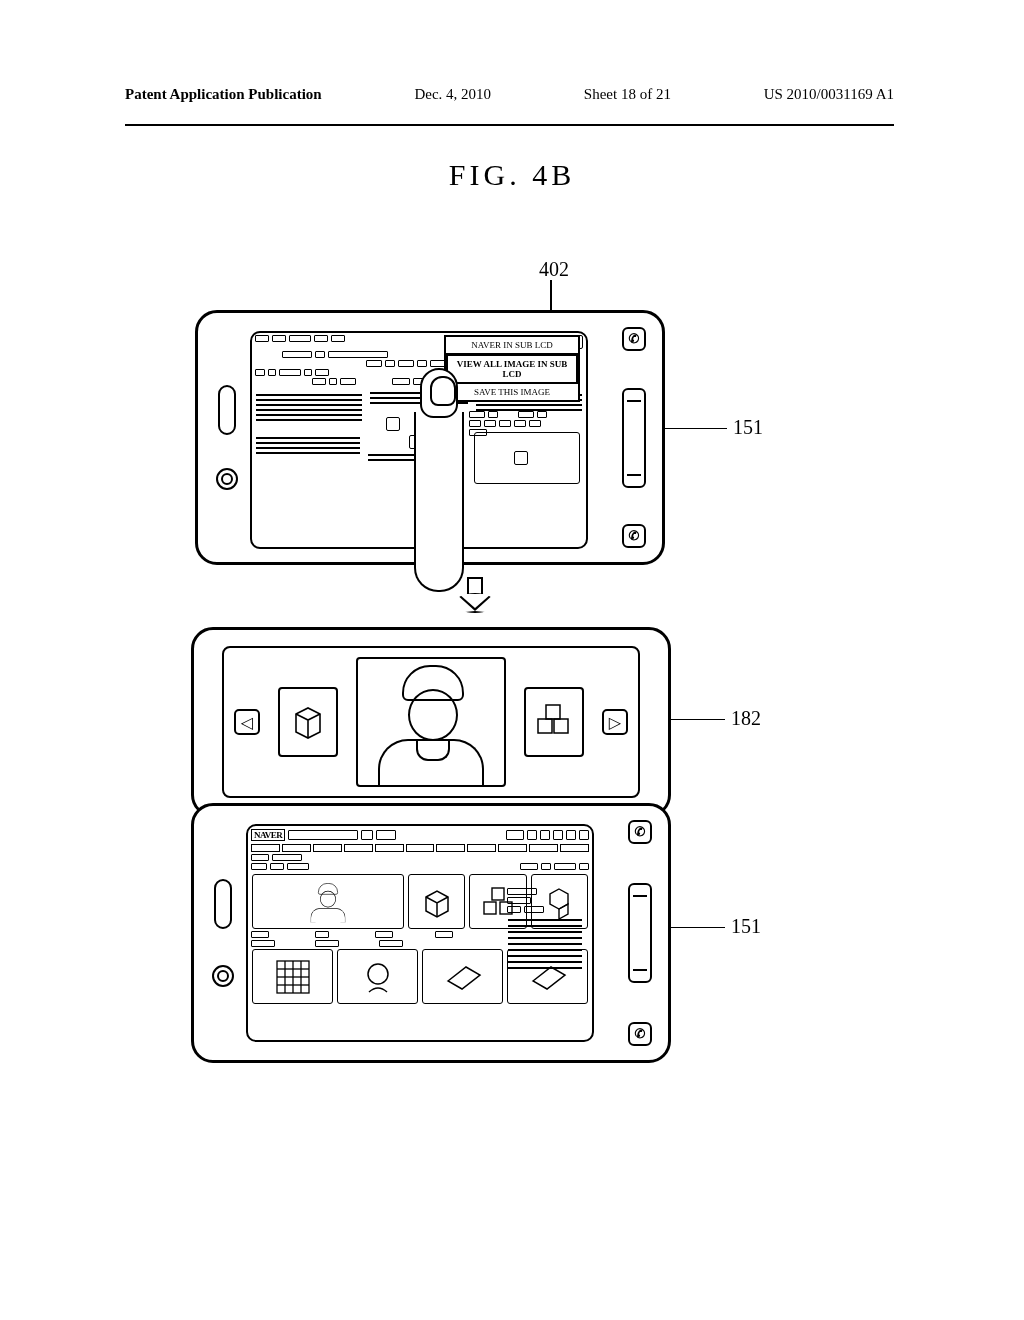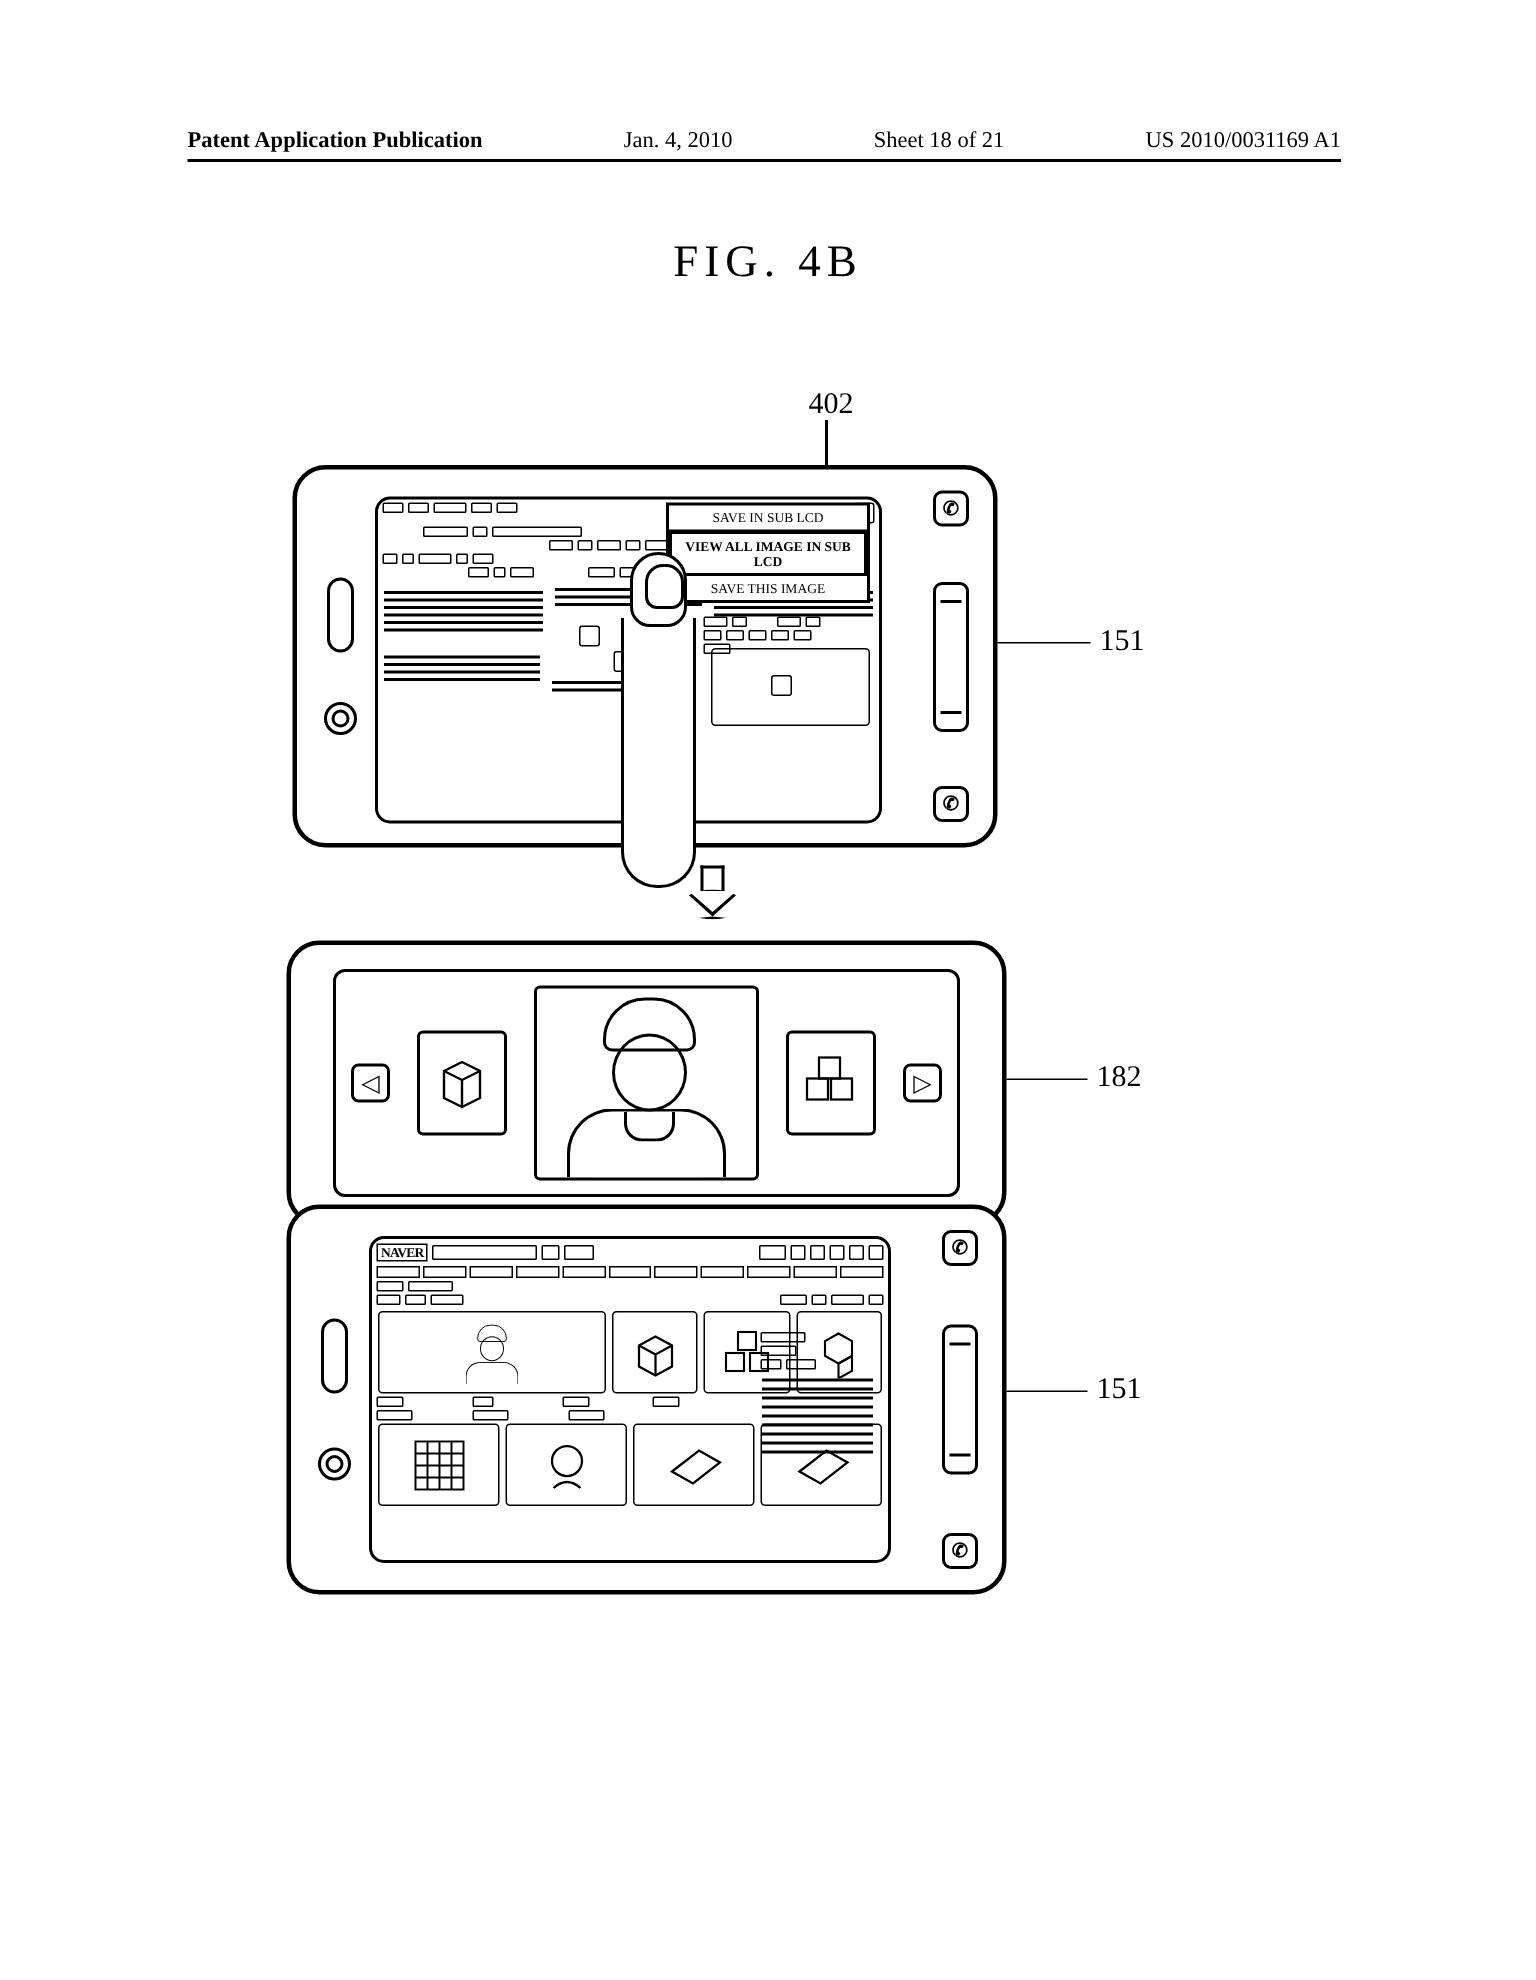--- a/index.html
+++ b/index.html
@@ -12,21 +12,21 @@
   }
   .page-header {
     position: absolute;
     top: 86px;
     left: 125px;
     right: 130px;
     display: flex;
     justify-content: space-between;
     font-size: 15px;
     border-bottom: 2px solid #000;
-    padding-bottom: 3px;
+    padding-bottom: 21px;
   }
   .page-header .pub { font-weight: bold; }
   .fig-title {
     position: absolute;
     top: 158px;
     left: 0; right: 0;
     text-align: center;
     font-size: 30px;
     letter-spacing: 4px;
     font-family: "Times New Roman", serif;
@@ -138,21 +138,21 @@
   
   .lead{position:absolute;border-top:1.5px solid #000;}
   .label{position:absolute;font-size:20px;font-family:"Times New Roman",serif;}
   .lead402{position:absolute;top:-30px;left:355px;width:1.5px;height:48px;background:#000;}
 </style>
 </head>
 <body>
 
 <div class="page-header">
   <span class="pub">Patent Application Publication</span>
-  <span>Jan. 4, 2010</span>
+  <span>Dec. 4, 2010</span>
   <span>Sheet 18 of 21</span>
   <span>US 2010/0031169 A1</span>
 </div>
 
 <div class="fig-title">FIG. 4B</div>
 
 <div class="canvas">
 
   <div style="position:relative;">
     <div class="lead402"></div>
@@ -260,21 +260,21 @@
               <div class="blk" style="width:12px"></div>
               <div class="blk" style="width:12px"></div>
             </div>
           <div class="row">
               <div class="blk" style="width:18px"></div>
             </div>
           <div style="text-align:center;margin-top:12px;"><span class="inlineicon"></span></div>
         </div>
 
         <div class="popup" style="top:2px;">
-          <div>SAVE IN SUB LCD</div>
+          <div>NAVER IN SUB LCD</div>
           <div class="sel">VIEW ALL IMAGE IN SUB LCD</div>
           <div>SAVE THIS IMAGE</div>
         </div>
       </div>
 
       <div class="finger">
         <div class="digit"></div>
         <div class="nail"></div>
       </div>
     </div>

